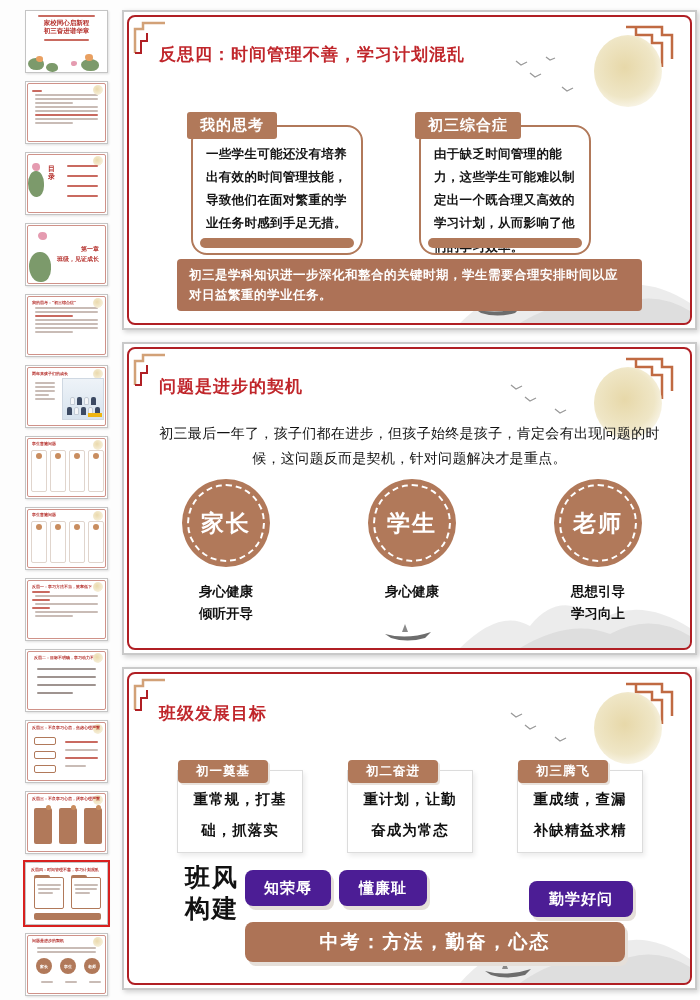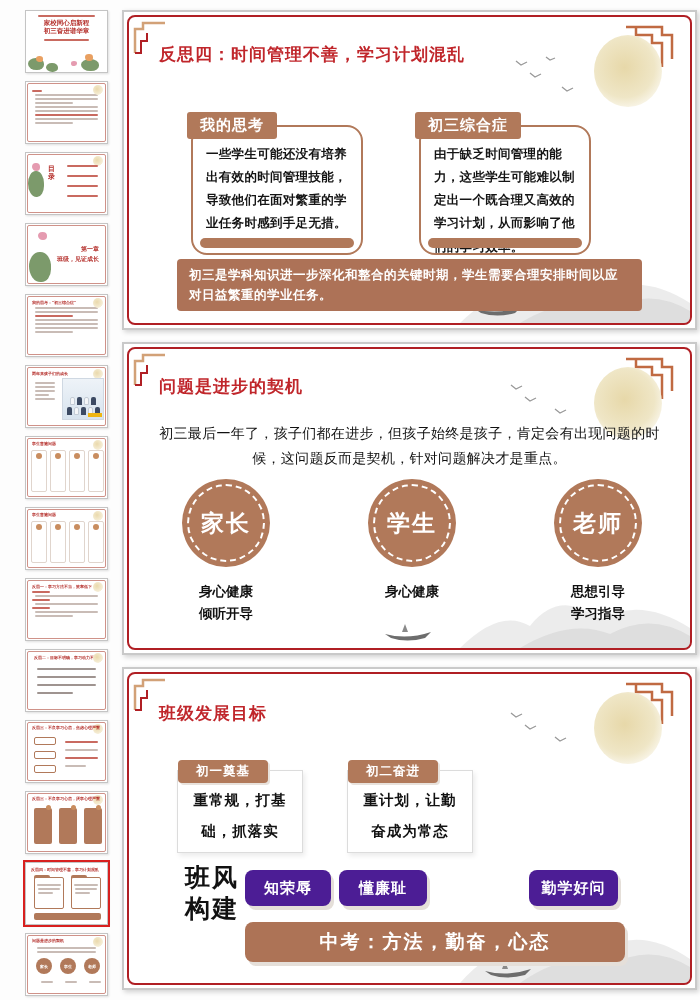--- a/index.html
+++ b/index.html
@@ -65,21 +65,21 @@
     color:#fff; font-size:23px; font-weight:bold; letter-spacing:2px; }
   .role-desc { margin-top:14px; font-size:13.5px; font-weight:bold; color:#111; line-height:1.6; }
 
   
   .stage-card { position:absolute; width:126px; height:83px; background:#fff; border:1px solid #dcdcdc;
     box-shadow:2px 3px 5px rgba(0,0,0,.08); display:flex; align-items:center; justify-content:flex-start;
     padding:14px 8px 6px; }
   .stage-tab { position:absolute; top:-11px; left:0; background:#b1795a; color:#fff; font-size:12.5px;
     font-weight:bold; padding:3px 0; width:90px; text-align:center; border-radius:4px;
     box-shadow:2px 2px 0 #e8e2dc; letter-spacing:1px; }
-  .stage-text { font-size:14.5px; font-weight:bold; color:#111; line-height:2.1; text-align:center; letter-spacing:1px; }
+  .stage-text { font-size:14.5px; font-weight:bold; color:#111; line-height:2.1; text-align:center; letter-spacing:1px;font-family:Liberation Mono, monospace; }
   .banfeng { position:absolute; font-size:25px; font-weight:bold; color:#111; line-height:1.25; letter-spacing:2px; }
   .value-btn { position:absolute; height:36px; background:#4c1d95; color:#fff; font-weight:bold; font-size:15px;
     border-radius:8px; display:flex; align-items:center; justify-content:center;
     box-shadow:3px 4px 0 #e5dfd9; letter-spacing:1px; }
   .exam-banner { position:absolute; background:#ad7356; border-radius:8px; color:#fff; font-weight:bold;
     font-size:19px; display:flex; align-items:center; justify-content:center; letter-spacing:2px;
     box-shadow:3px 4px 0 #e5dfd9; }
 </style>
 </head>
 <body>
@@ -388,21 +388,21 @@
       </div>
     </div>
 
     <div class="role-col" style="left:394px;top:130px">
       <div class="role-circle">
         <div class="role-ring"></div>
         <div class="role-name">老师</div>
       </div>
       <div class="role-desc">
         <div>思想引导</div>
-        <div>学习指导</div>
+        <div>学习向上</div>
       </div>
     </div>
   </div>
 </div>
 
 <div class="slide" style="top:667px;height:323px">
   <div class="canvas">
     <svg class="corner-tl" width="56" height="56">
       <path d="M4 34 V10 H12 V4 H34" fill="none" stroke="#d2a177" stroke-width="2.5"></path>
       <path d="M4 34 H10 V22 H16 V14" fill="none" stroke="#b01f24" stroke-width="2"></path>
@@ -430,25 +430,29 @@
     <div class="s-title" style="left:30px;top:28px">班级发展目标</div>
 
     <div class="stage-card" style="left:48px;top:96px">
       <div class="stage-tab">初一奠基</div>
       <div class="stage-text">重常规，打基础，抓落实</div>
     </div>
     <div class="stage-card" style="left:218px;top:96px">
       <div class="stage-tab">初二奋进</div>
       <div class="stage-text">重计划，让勤奋成为常态</div>
     </div>
+    <div class="stage-card" style="left:388px;top:96px">
+      <div class="stage-tab">初三腾飞</div>
+      <div class="stage-text">重成绩，查漏补缺精益求精</div>
+    </div>
 
     <div class="banfeng" style="left:56px;top:188px">
       <div>班风</div>
       <div>构建</div>
     </div>
 
     <div class="value-btn" style="left:116px;top:196px;width:86px">知荣辱</div>
     <div class="value-btn" style="left:210px;top:196px;width:88px">懂廉耻</div>
-    <div class="value-btn" style="left:400px;top:196px;width:89px">勤学好问</div>
+    <div class="value-btn" style="left:400px;top:207px;width:104px">勤学好问</div>
 
     <div class="exam-banner" style="left:116px;top:248px;width:380px;height:40px">中考：方法，勤奋，心态</div>
   </div>
 </div>
 
 </body></html>

